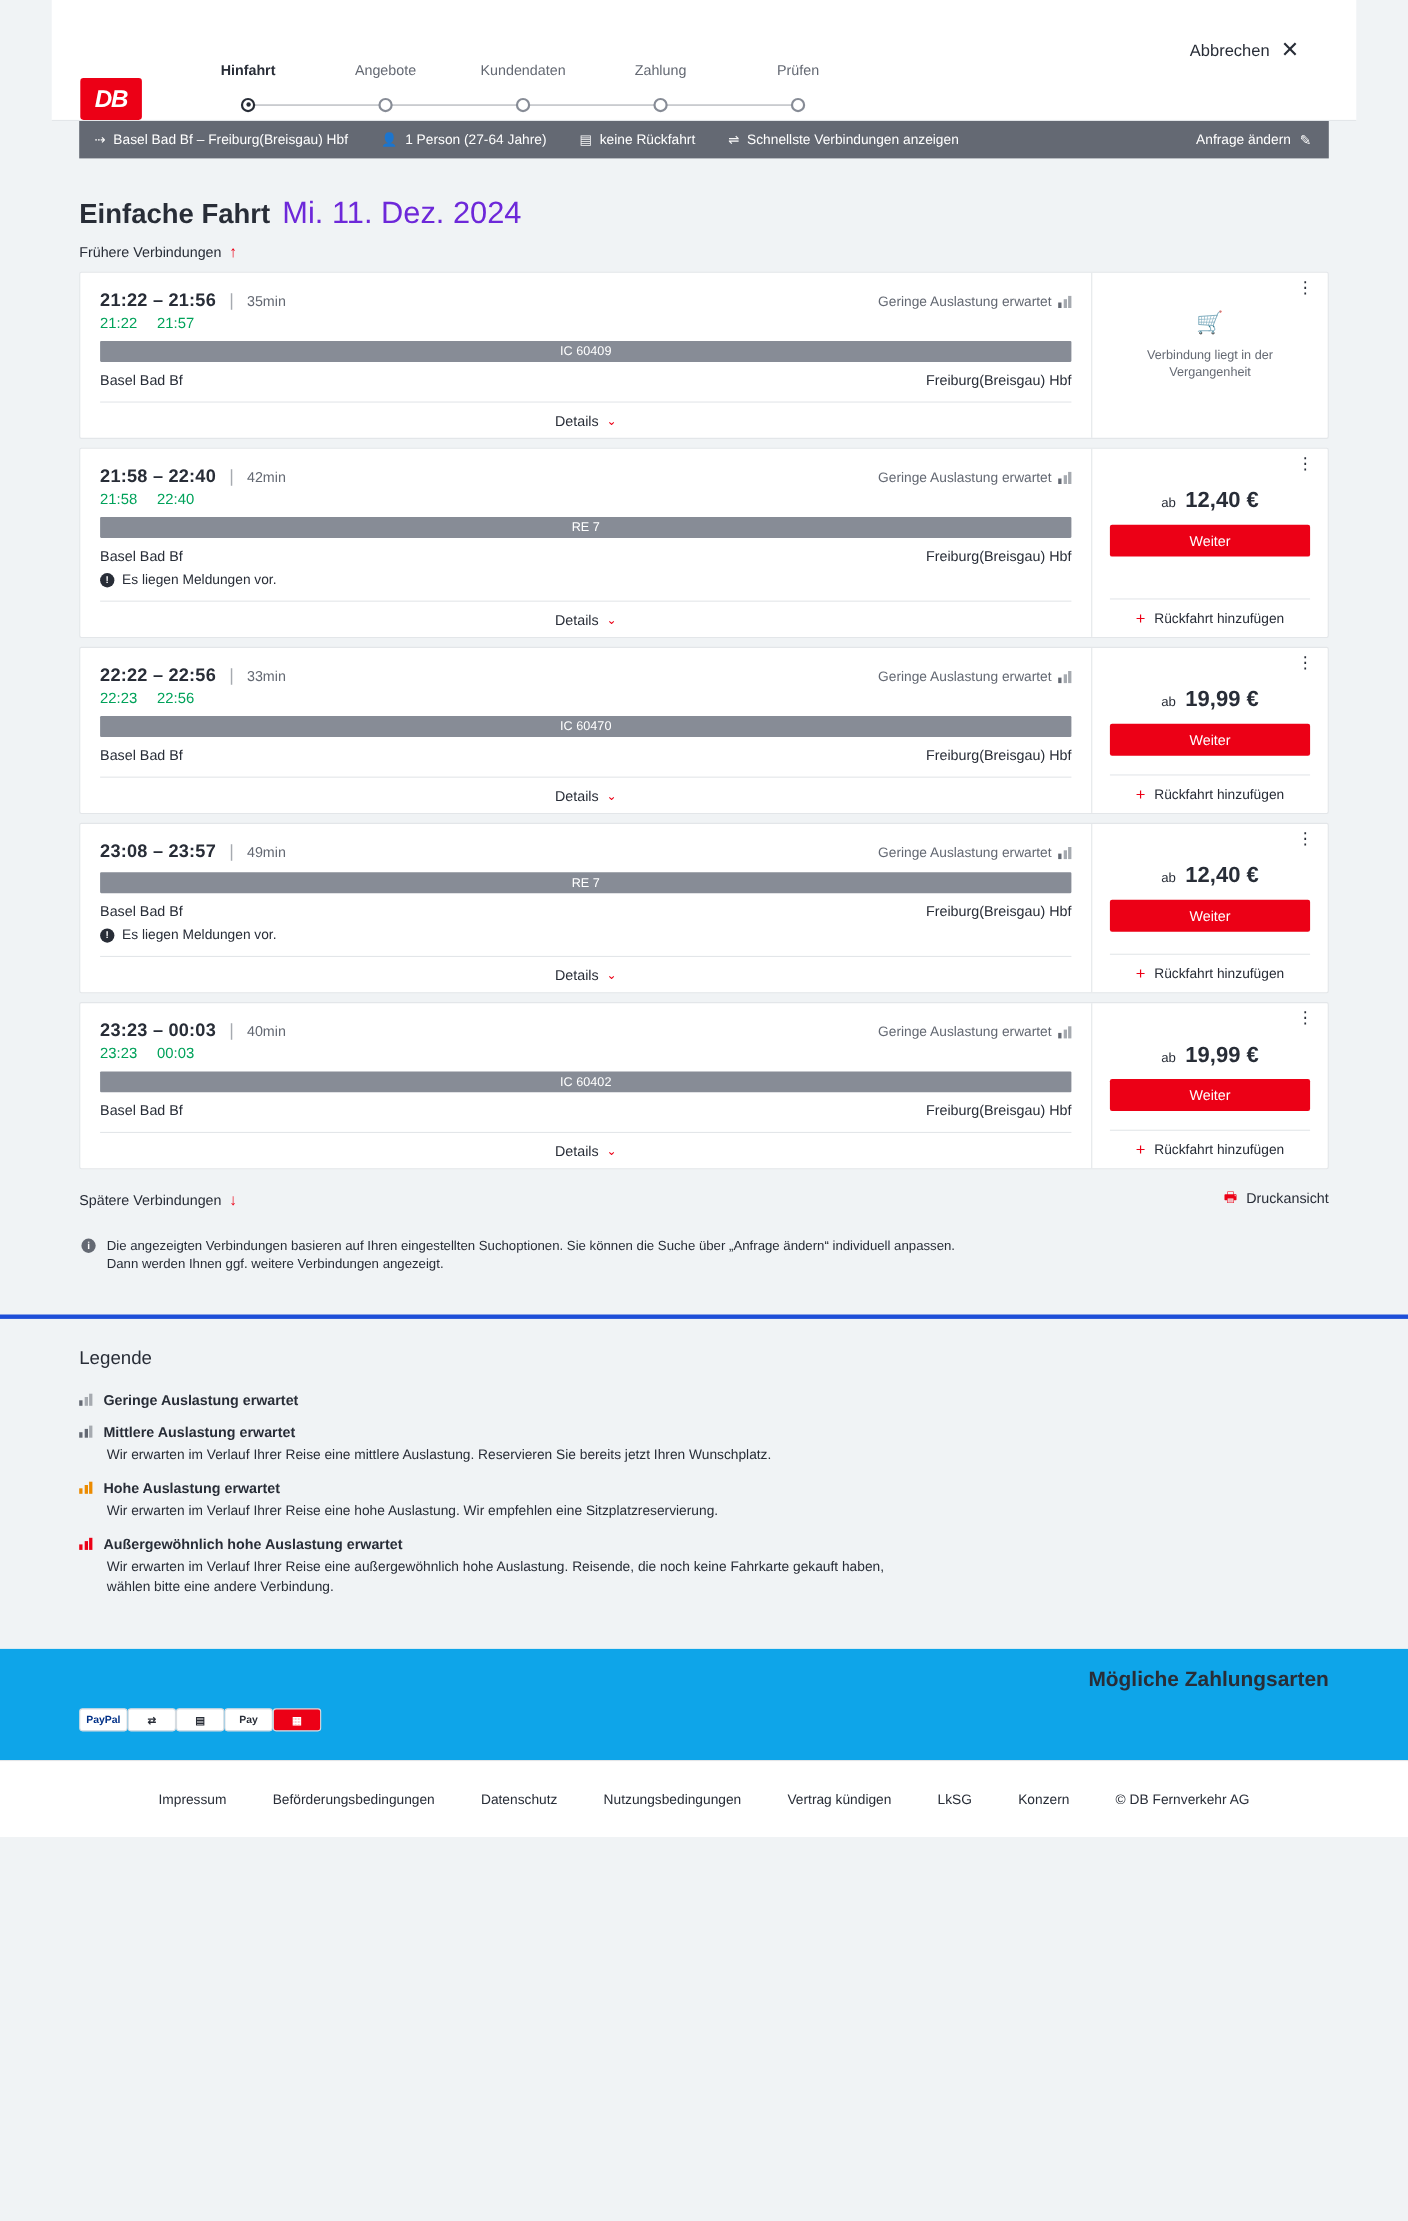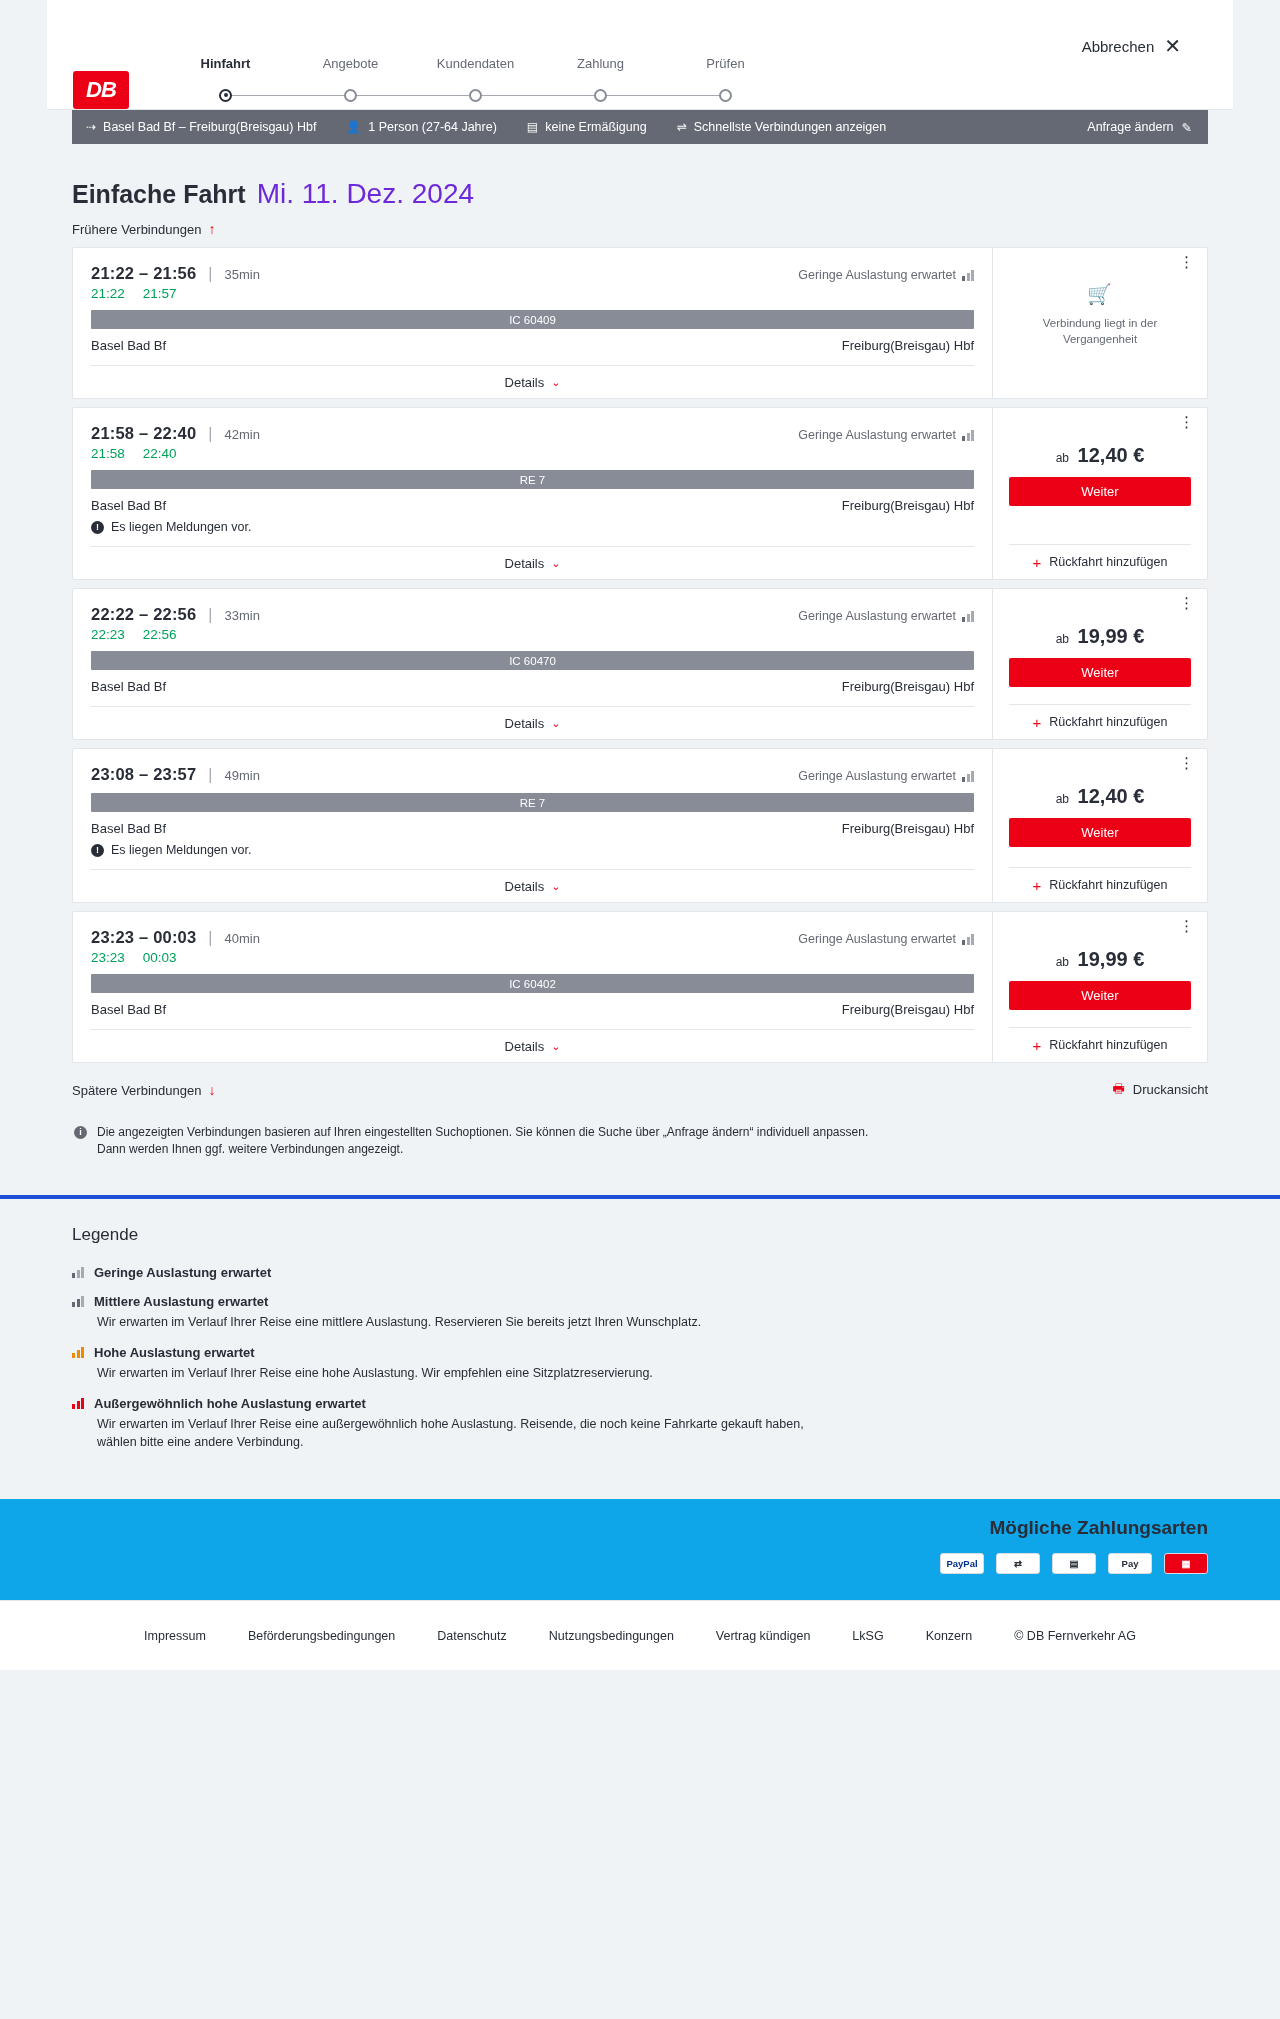--- a/index.html
+++ b/index.html
@@ -152,21 +152,21 @@
   
   .legend { background:#f0f3f5; border-top:4px solid #1d4ed8; padding:26px 72px 34px 72px;}
   .legend h2 { font-size:17px; font-weight:normal; margin:0 0 20px 0; }
   .lg-item { margin-bottom:14px; }
   .lg-head { display:flex; align-items:center; gap:10px; font-size:13px; font-weight:bold;}
   .lg-desc { font-size:12.5px; color:#282d37; margin:4px 0 0 25px; line-height:1.45; max-width:720px;}
 
   
   .pay { background:#0ea5e9; padding:18px 72px 26px 72px; }
   .pay h3 { text-align:right; font-size:19px; margin:0 0 14px 0; }
-  .paylogos { display:flex; justify-content:flex-end; align-items:center; gap:12px;}
+  .paylogos { display:flex; align-items:center; gap:0;}
   .plogo {
     height:21px; min-width:44px; background:#fff; border:1px solid #d7dce1; border-radius:3px;
     display:flex; align-items:center; justify-content:center; font-size:9.5px; font-weight:bold;
   }
   .plogo.pp { color:#003087; }
   .plogo.red { background:#ec0016; color:#fff; }
 
   
   .footer {
     background:#fff; border-top:1px solid #e3e6e9;
@@ -229,21 +229,21 @@
     <div class="qitem">
       <span class="gi">⇢</span>
       <span>Basel Bad Bf – Freiburg(Breisgau) Hbf</span>
     </div>
     <div class="qitem">
       <span class="gi">👤</span>
       <span>1 Person (27-64 Jahre)</span>
     </div>
     <div class="qitem">
       <span class="gi">▤</span>
-      <span>keine Ermäßigung</span>
+      <span>keine Rückfahrt</span>
     </div>
     <div class="qitem">
       <span class="gi">⇌</span>
       <span>Schnellste Verbindungen anzeigen</span>
     </div>
     <div class="qchange">
       <span>Anfrage ändern</span>
       <span class="gi">✎</span>
     </div>
   </div>

